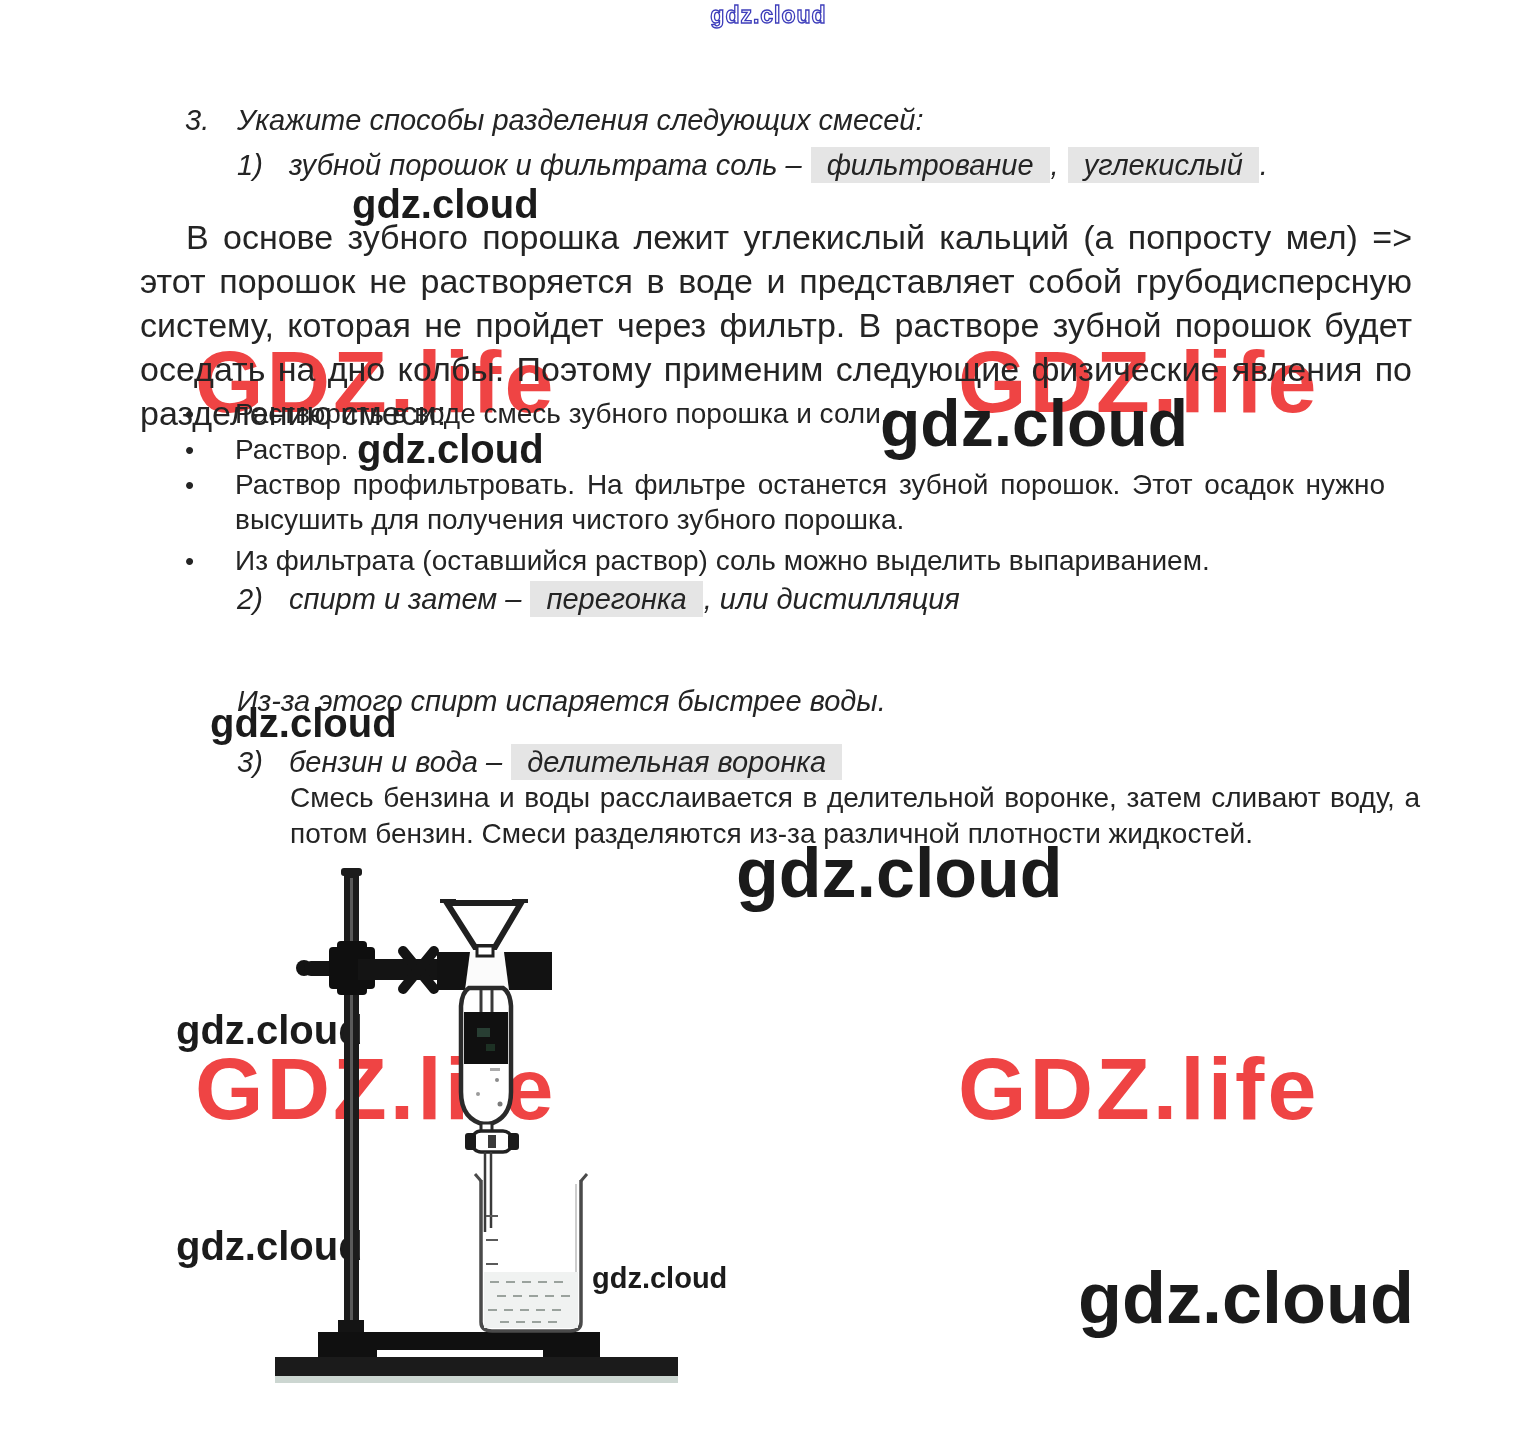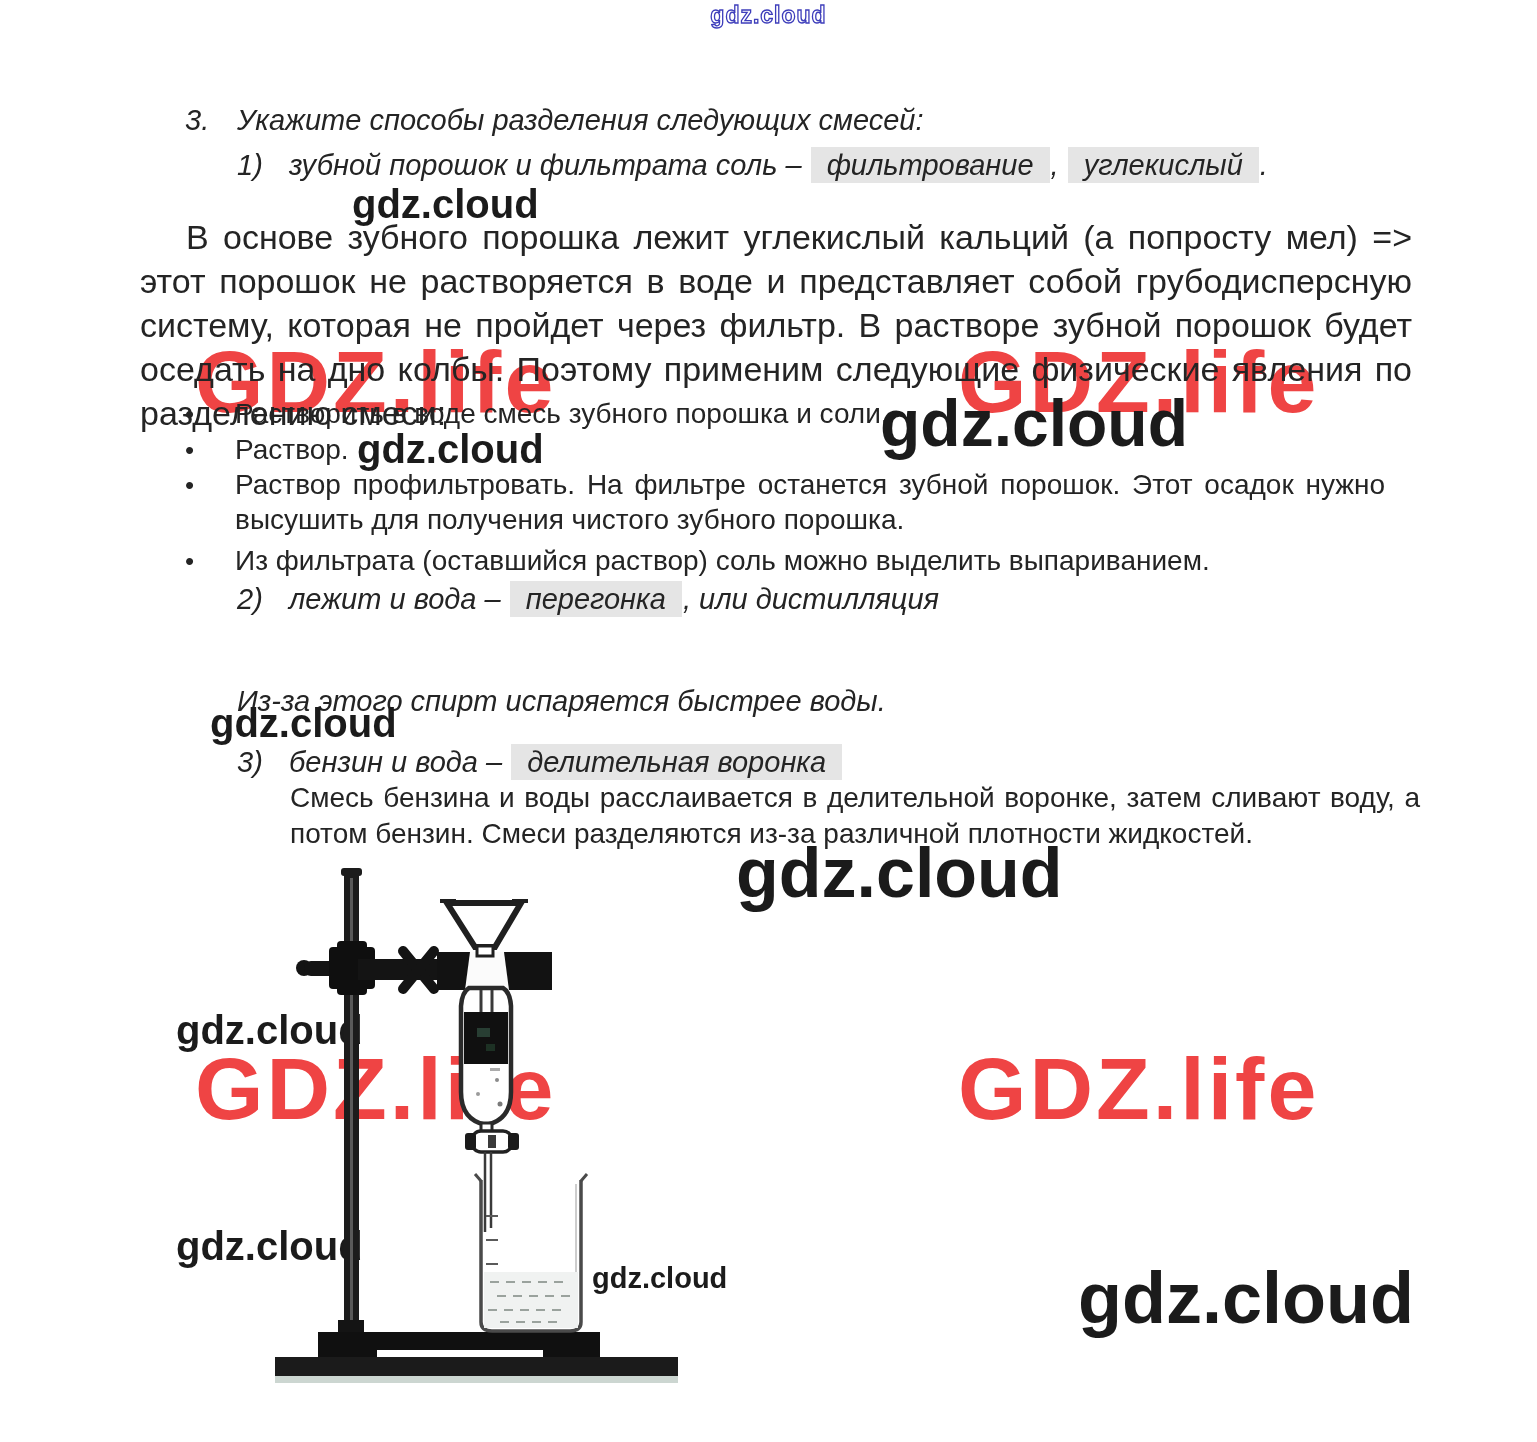--- a/index.html
+++ b/index.html
@@ -104,21 +104,21 @@
         <span class="btxt">Раствор профильтровать. На фильтре останется зубной порошок. Этот осадок нужно высушить для получения чистого зубного порошка.</span>
       </li>
     <li>
         <span class="dot">•</span>
         <span class="btxt">Из фильтрата (оставшийся раствор) соль можно выделить выпариванием.</span>
       </li>
   </ul>
 
   <div class="line item2-line ital">
     <span class="num">2)</span>
-    <span><span>лежит и вода – </span><span class="hl">перегонка</span><span>, или дистилляция</span></span>
+    <span><span>спирт и затем – </span><span class="hl">перегонка</span><span>, или дистилляция</span></span>
   </div>
 
   <div class="line note2-line ital">Из-за этого спирт испаряется быстрее воды.</div>
 
   <div class="line item3-line ital">
     <span class="num">3)</span>
     <span><span>бензин и вода – </span><span class="hl">делительная воронка</span></span>
   </div>
 
   <div class="para item3-para">Смесь бензина и воды расслаивается в делительной воронке, затем сливают воду, а потом бензин. Смеси разделяются из-за различной плотности жидкостей.</div>

